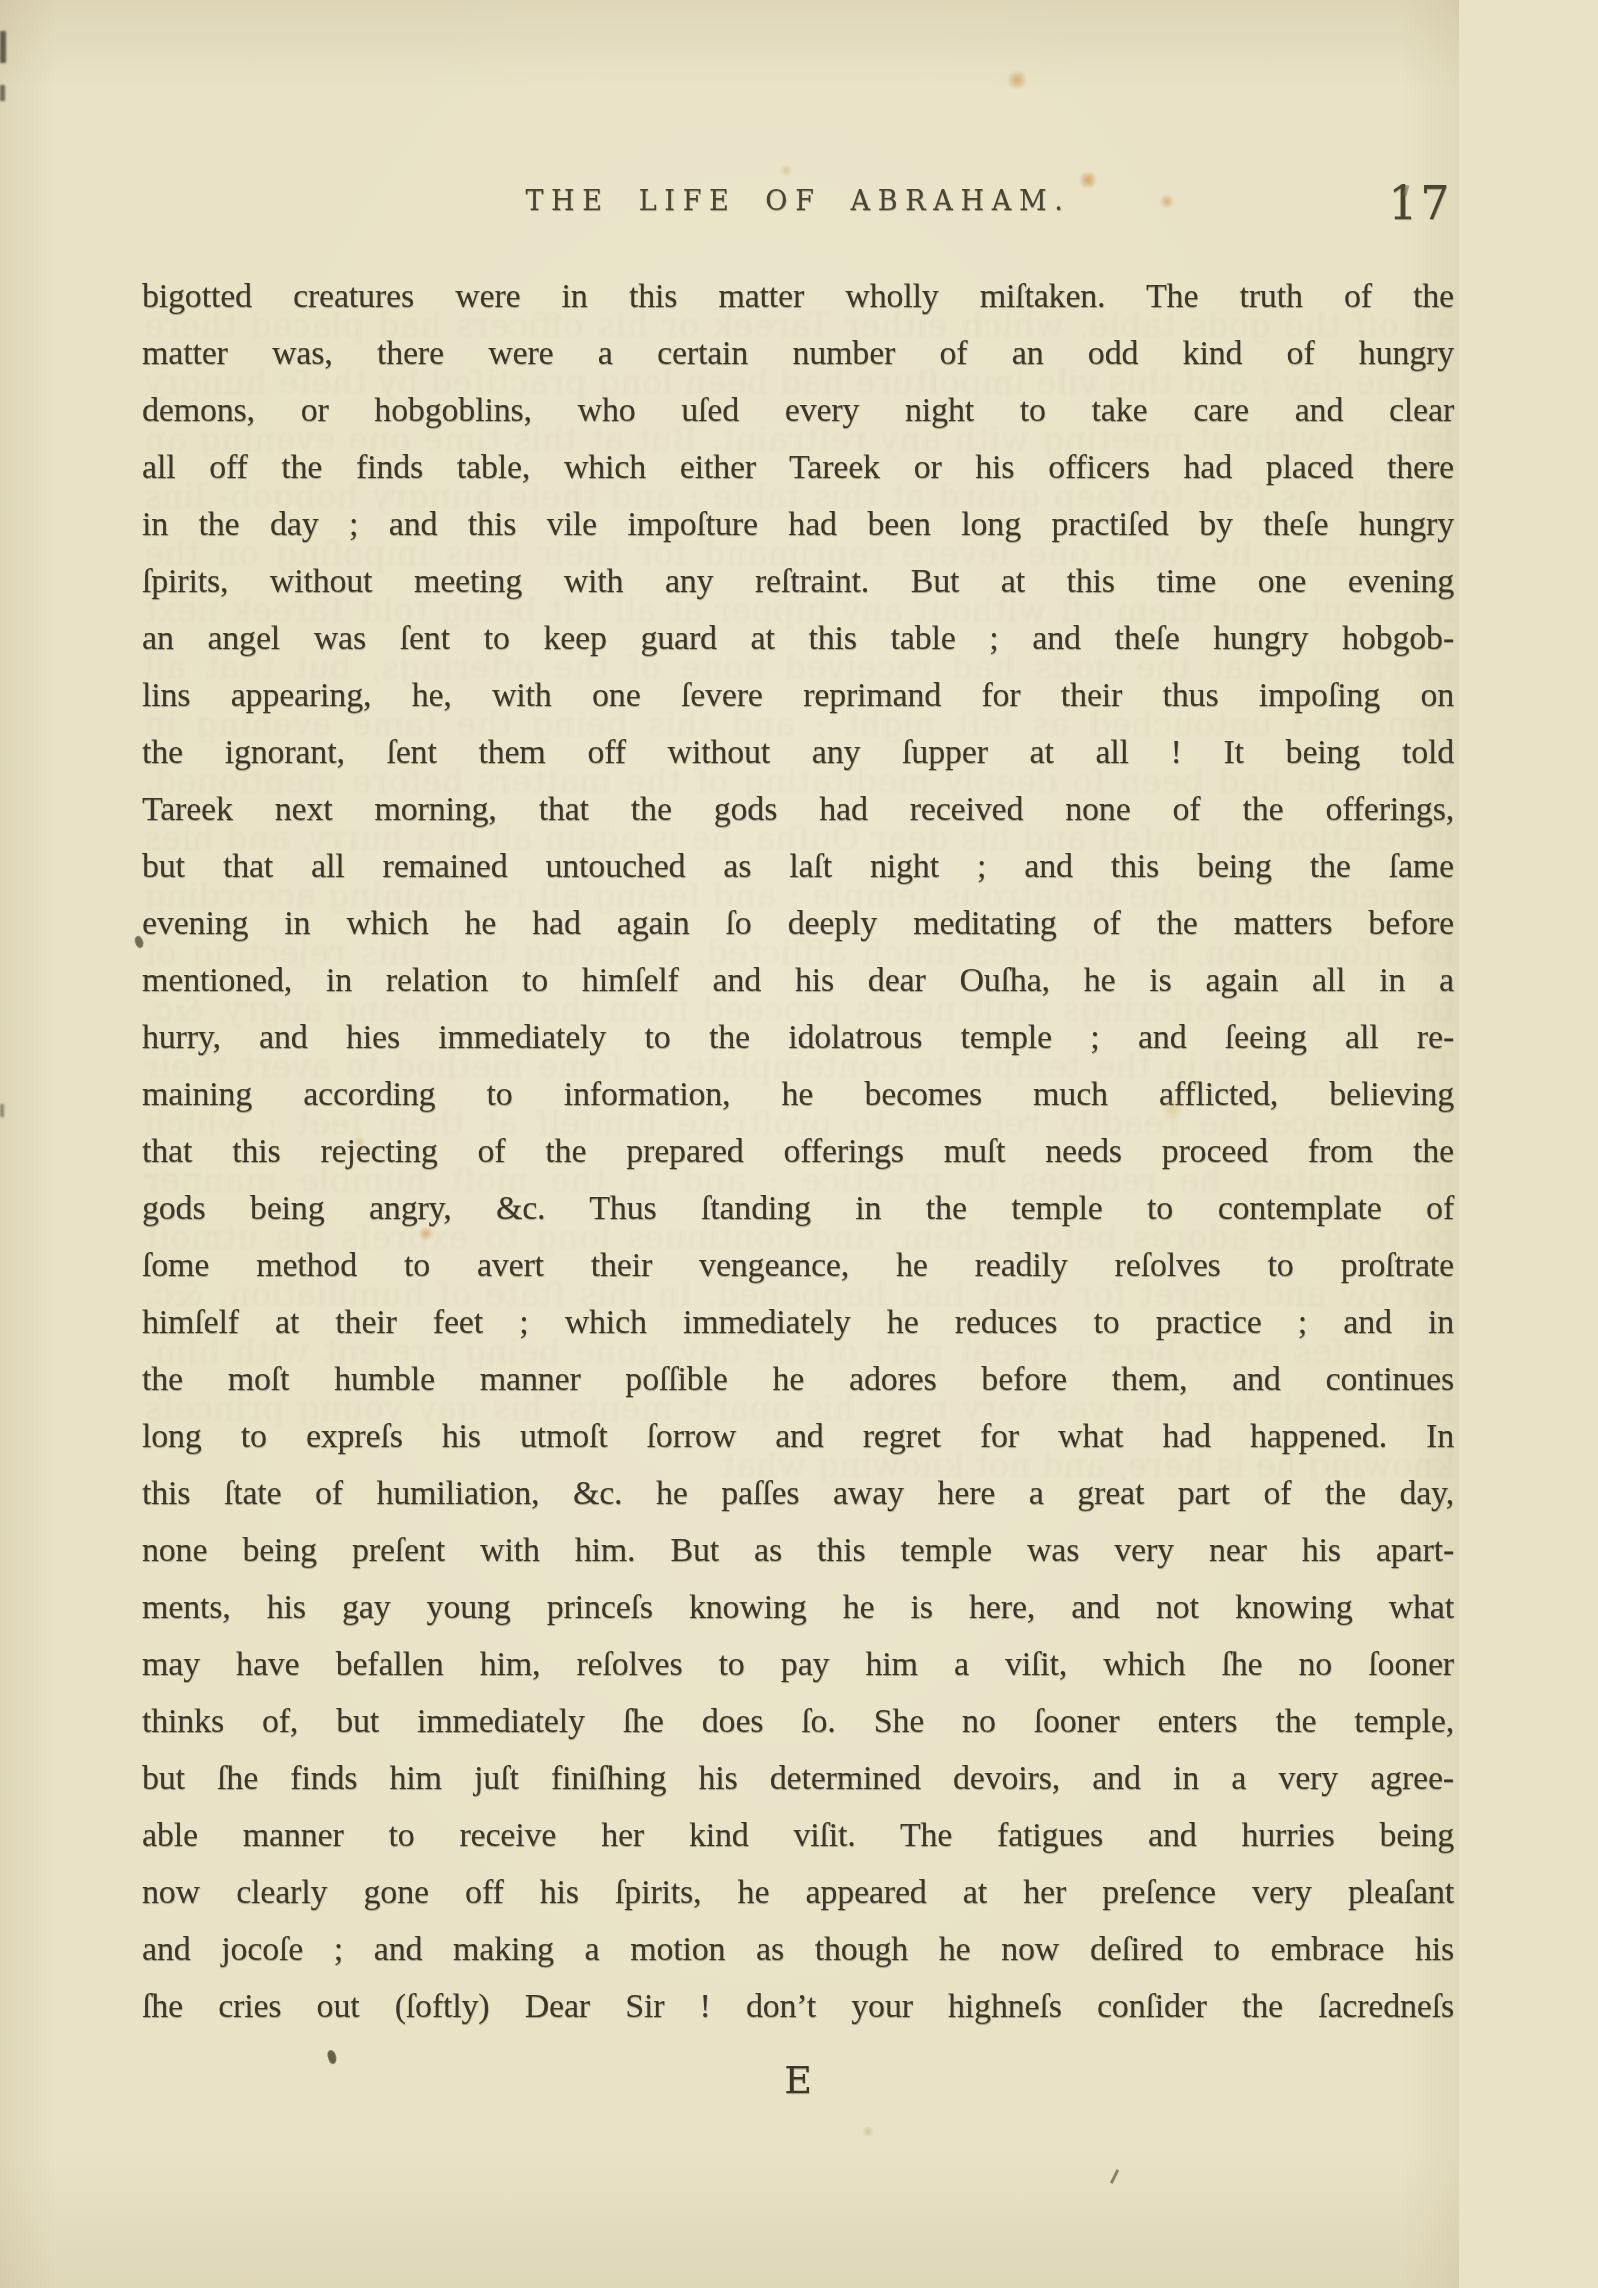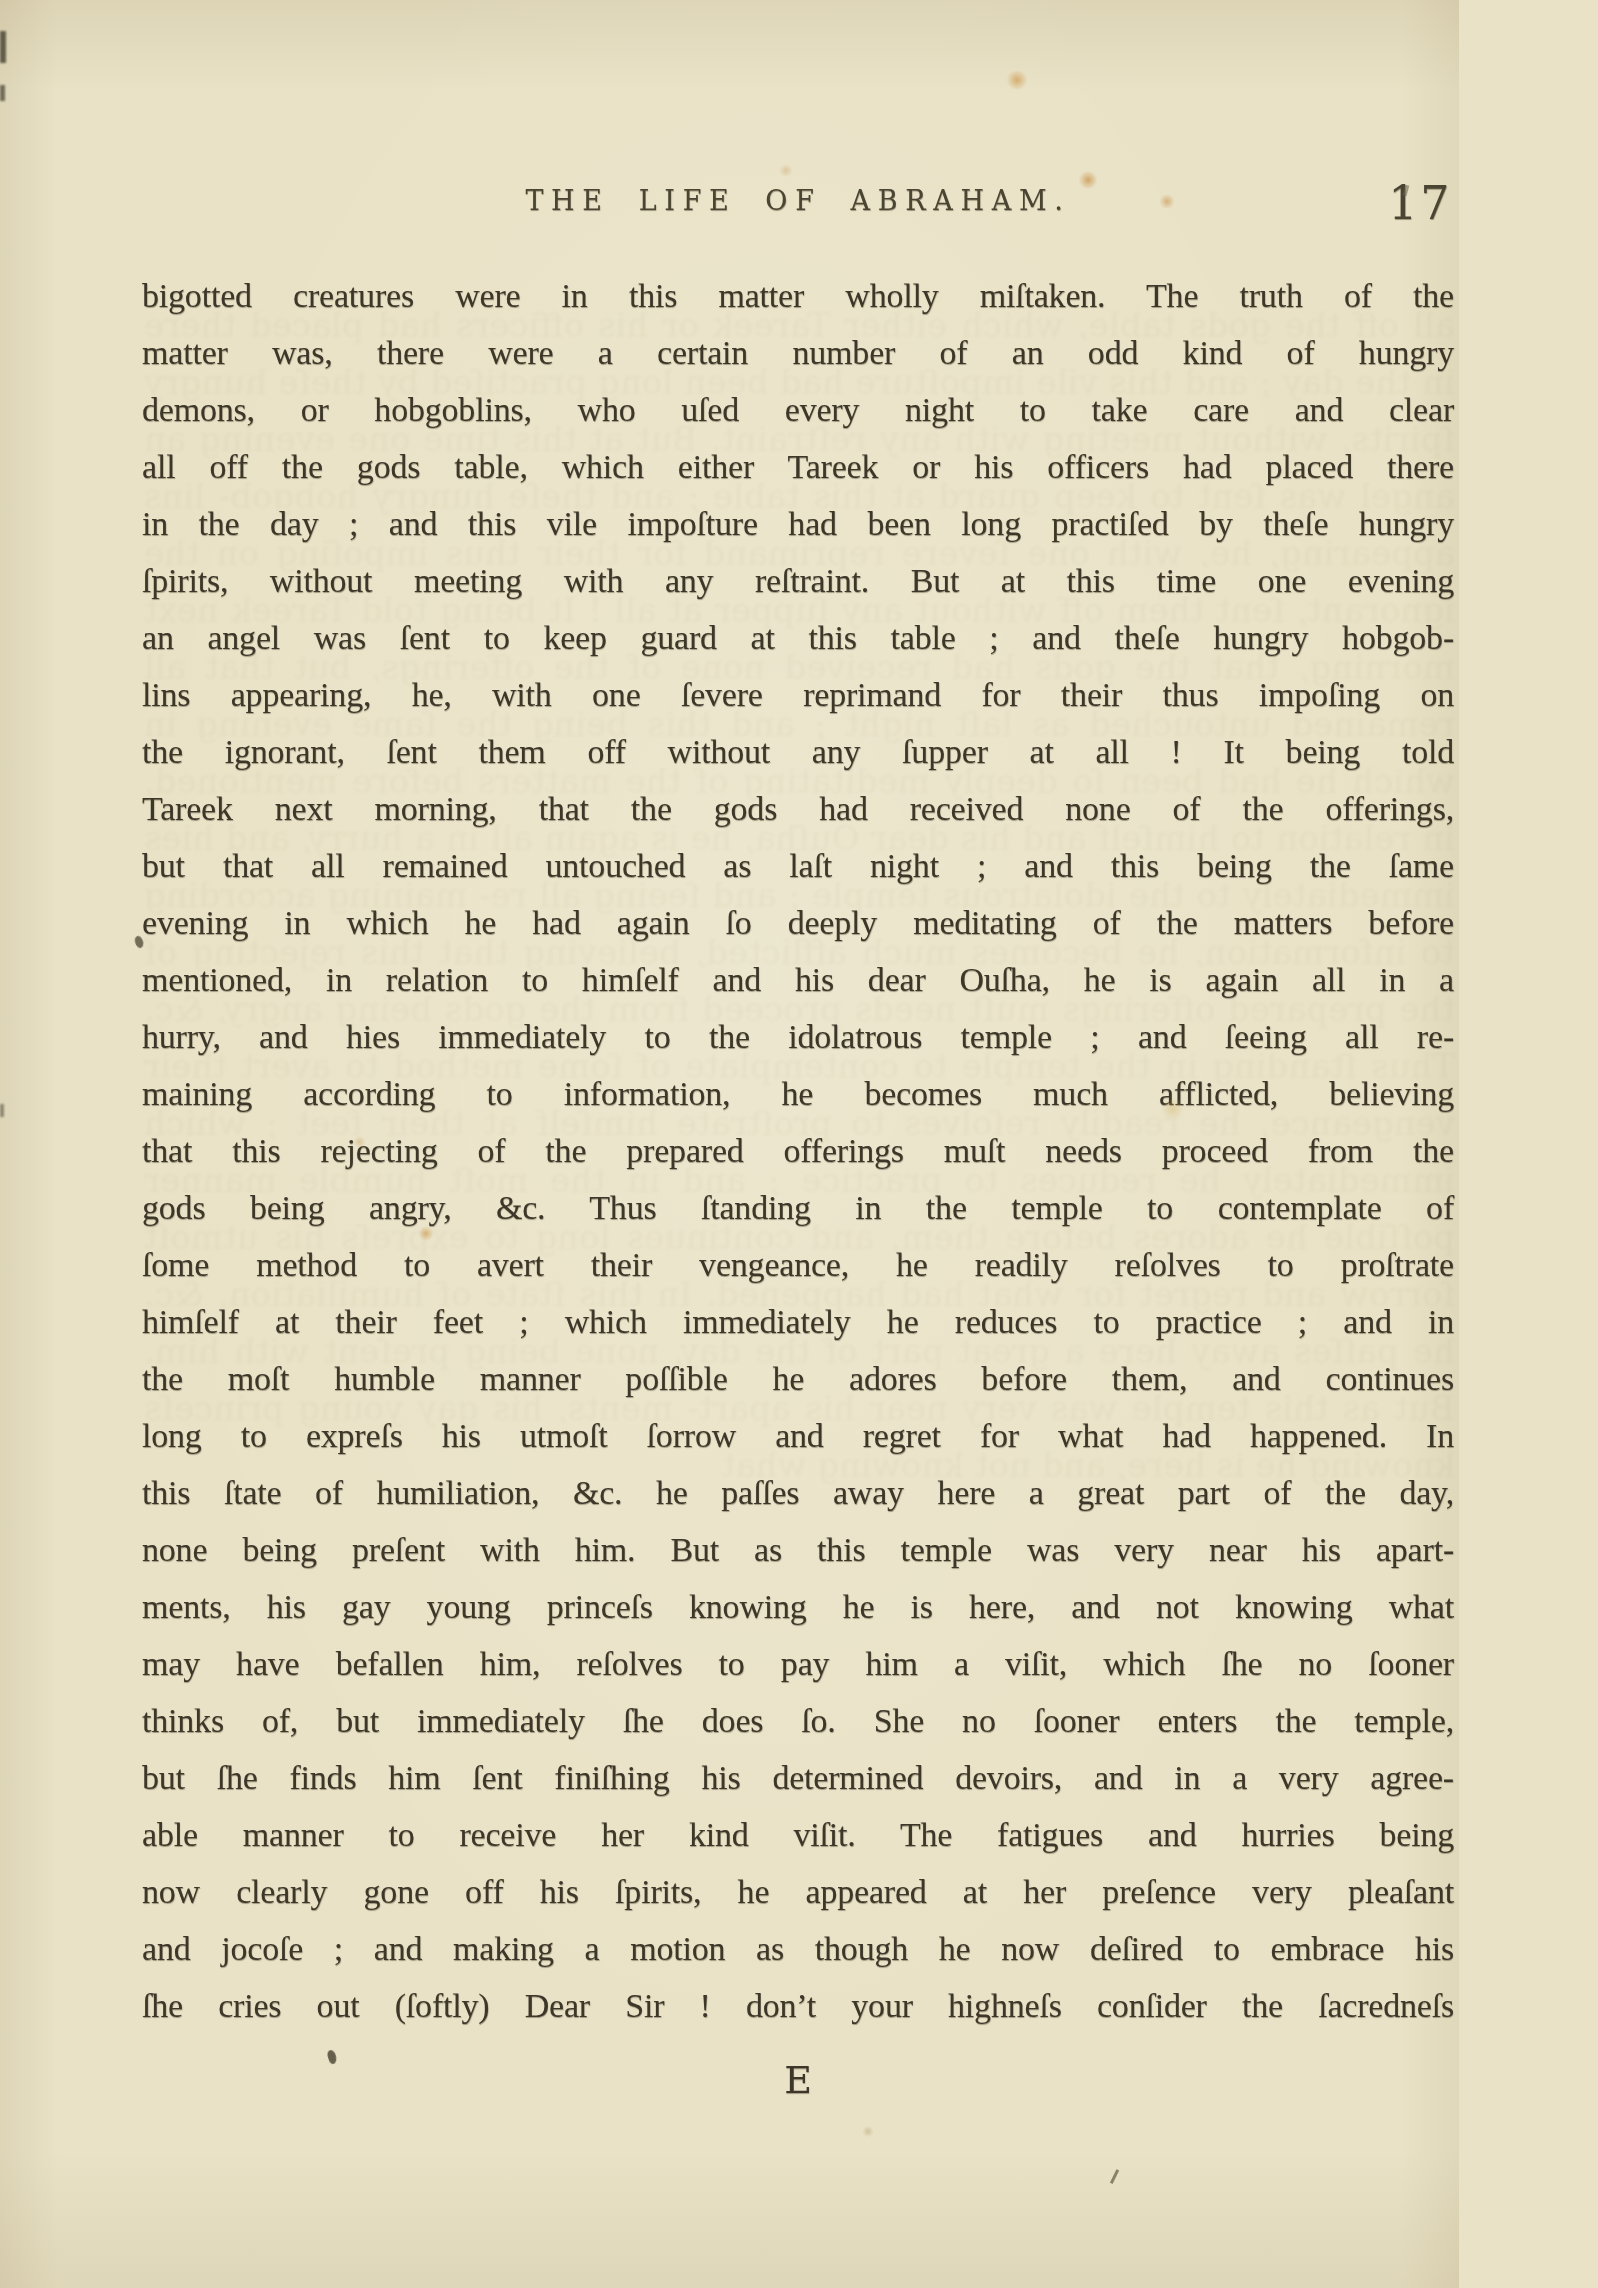--- a/index.html
+++ b/index.html
@@ -93,21 +93,21 @@
 
   <div class="header">
     <div class="running-title">THE LIFE OF ABRAHAM.</div>
     <div class="page-number">17</div>
   </div>
 
   <div class="textblock">
       <div class="line">bigotted creatures were in this matter wholly miſtaken.  The truth of the</div>
       <div class="line">matter was, there were a certain number of an odd kind of hungry</div>
       <div class="line">demons, or hobgoblins, who uſed every night to take care and clear</div>
-      <div class="line">all off the gods table, which either Tareek or his officers had placed there</div>
+      <div class="line">all off the finds table, which either Tareek or his officers had placed there</div>
       <div class="line">in the day ; and this vile impoſture had been long practiſed by theſe hungry</div>
       <div class="line">ſpirits, without meeting with any reſtraint.  But at this time one evening</div>
       <div class="line">an angel was ſent to keep guard at this table ; and theſe hungry hobgob-</div>
       <div class="line">lins appearing, he, with one ſevere reprimand for their thus impoſing on</div>
       <div class="line">the ignorant, ſent them off without any ſupper at all !  It being told</div>
       <div class="line">Tareek next morning, that the gods had received none of the offerings,</div>
       <div class="line">but that all remained untouched as laſt night ; and this being the ſame</div>
       <div class="line">evening in which he had again ſo deeply meditating of the matters before</div>
       <div class="line">mentioned, in relation to himſelf and his dear Ouſha, he is again all in a</div>
       <div class="line">hurry, and hies immediately to the idolatrous temple ; and ſeeing all re-</div>
@@ -116,21 +116,21 @@
       <div class="line">gods being angry, &amp;c.  Thus ſtanding in the temple to contemplate of</div>
       <div class="line">ſome method to avert their vengeance, he readily reſolves to proſtrate</div>
       <div class="line">himſelf at their feet ; which immediately he reduces to practice ; and in</div>
       <div class="line">the moſt humble manner poſſible he adores before them, and continues</div>
       <div class="line">long to expreſs his utmoſt ſorrow and regret for what had happened.  In</div>
       <div class="line">this ſtate of humiliation, &amp;c. he paſſes away here a great part of the day,</div>
       <div class="line">none being preſent with him.  But as this temple was very near his apart-</div>
       <div class="line">ments, his gay young princeſs knowing he is here, and not knowing what</div>
       <div class="line">may have befallen him, reſolves to pay him a viſit, which ſhe no ſooner</div>
       <div class="line">thinks of, but immediately ſhe does ſo.  She no ſooner enters the temple,</div>
-      <div class="line">but ſhe finds him ſent finiſhing his determined devoirs, and in a very agree-</div>
+      <div class="line">but ſhe finds him juſt finiſhing his determined devoirs, and in a very agree-</div>
       <div class="line">able manner to receive her kind viſit.  The fatigues and hurries being</div>
       <div class="line">now clearly gone off his ſpirits, he appeared at her preſence very pleaſant</div>
       <div class="line">and jocoſe ; and making a motion as though he now deſired to embrace his</div>
       <div class="line">ſhe cries out (ſoftly) Dear Sir !  don’t your highneſs conſider the ſacredneſs</div>
     </div>
 
   <div class="signature">E</div>
 
   <div class="spot f1"></div>
   <div class="spot f2"></div>

